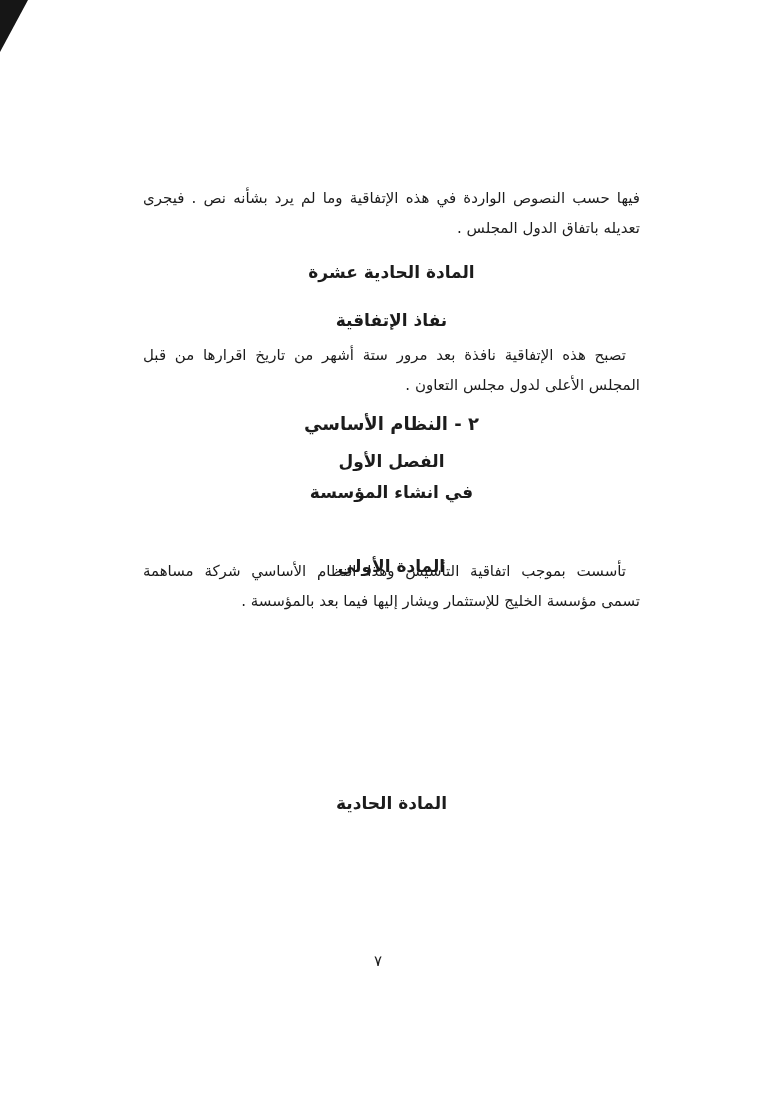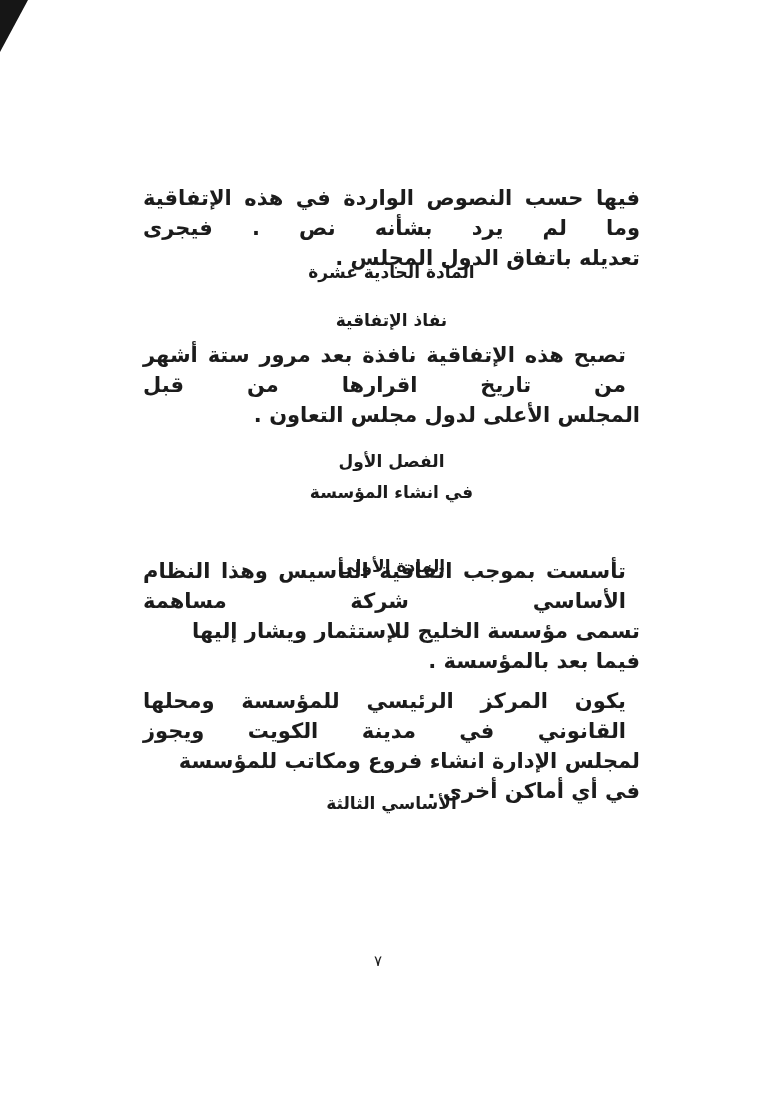--- a/index.html
+++ b/index.html
@@ -19,23 +19,22 @@
     position: absolute;
     inset: 0;
     direction: rtl;
   }
   .block {
     position: absolute;
     left: 143px;
     right: 142px;
   }
   .body-text {
-    font-size: 21px;
+    font-size: 15px;
     line-height: 30px;
-    font-weight: bold;
   }
   .line-full {
     text-align: justify;
     text-align-last: justify;
   }
   .line-last {
     text-align: right;
   }
   .indent-first {
     padding-right: 14px;
@@ -84,31 +83,28 @@
     <div class="line-last">تعديله باتفاق الدول المجلس .</div>
   </div>
 
   <div class="block heading heading-article" style="top:262px;">المادة الحادية عشرة</div>
   <div class="block heading heading-article" style="top:310px;">نفاذ الإتفاقية</div>
   <div class="block body-text" style="top:340px;">
     <div class="line-full indent-first">تصبح هذه الإتفاقية نافذة بعد مرور ستة أشهر من تاريخ اقرارها من قبل</div>
     <div class="line-last">المجلس الأعلى لدول مجلس التعاون .</div>
   </div>
 
+  <div class="block heading heading-section" style="top:413px;">٢ - النظام الأساسي</div>
   <div class="block heading heading-article" style="top:451px;">الفصل الأول</div>
   <div class="block heading heading-article" style="top:482px;">في انشاء المؤسسة</div>
 
   <div class="block heading heading-article" style="top:556px;">المادة الأولى</div>
   <div class="block body-text" style="top:556px;">
     <div class="line-full indent-first">تأسست بموجب اتفاقية التأسيس وهذا النظام الأساسي شركة مساهمة</div>
     <div class="line-last">تسمى مؤسسة الخليج للإستثمار ويشار إليها فيما بعد بالمؤسسة .</div>
   </div>
 
-  <div class="block body-text" style="top:686px;">
-    <div class="line-full indent-first">يكون المركز الرئيسي للمؤسسة ومحلها القانوني في مدينة الكويت ويجوز</div>
-    <div class="line-last">لمجلس الإدارة انشاء فروع ومكاتب للمؤسسة في أي أماكن أخرى .</div>
-  </div>
 
-  <div class="block heading heading-article" style="top:793px;">الأساسي الثالثة</div>
+  <div class="block heading heading-article" style="top:793px;">المادة الحادية</div>
 
   <div class="page-number">٧</div>
 
 </div>
 
 </body></html>

